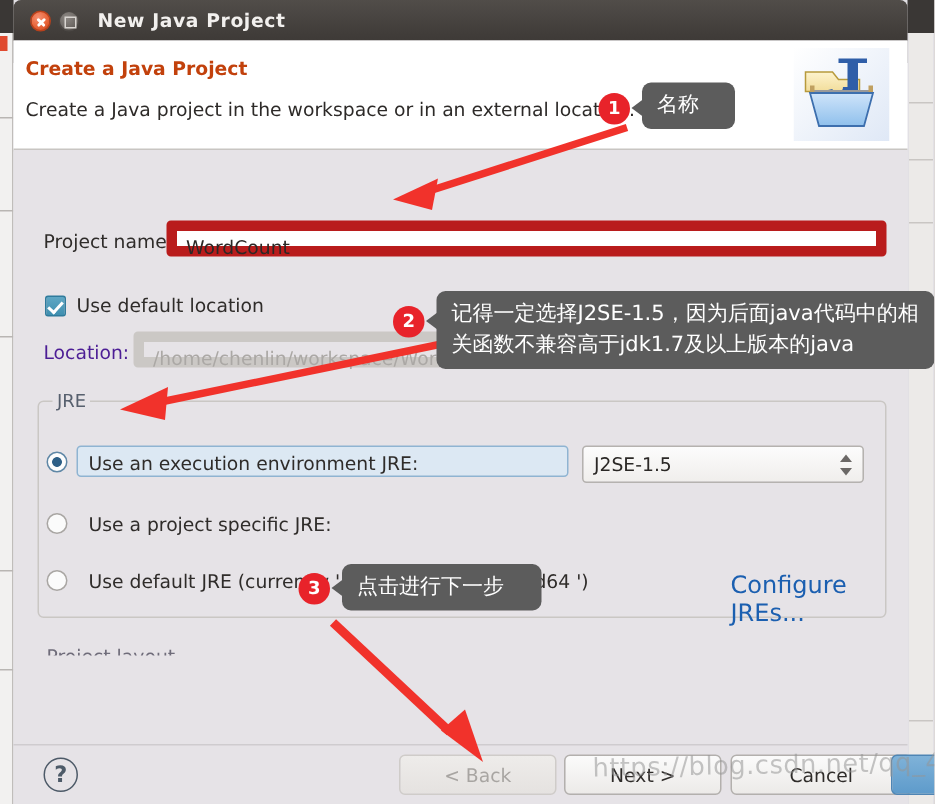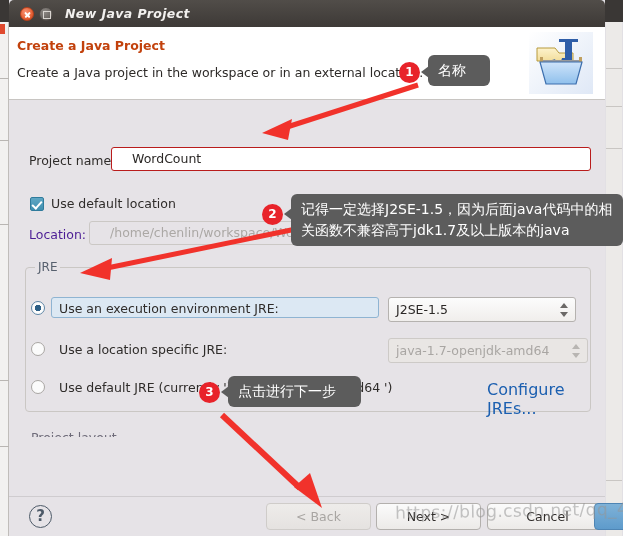--- a/index.html
+++ b/index.html
@@ -42,21 +42,21 @@
     background: #eceae8;
   }
   .bg-scroll-seg {
     position: absolute; right: 1px; width: 16px; height: 1px; background: #c9c6c3;
   }
 
   
   .titlebar {
     position: absolute; left: 9px; top: 0; width: 596px; height: 42px;
     background: linear-gradient(to bottom, #514d49 0%, #403c39 55%, #383431 100%);
-    border-top-left-radius: 5px; border-top-right-radius: 5px; font-style: italic;
+    border-top-left-radius: 5px; border-top-right-radius: 5px;
   }
   .tb-btn {
     position: absolute; top: 7px; width: 14px; height: 14px; border-radius: 50%;
   }
   .tb-close {
     left: 11px;
     background: radial-gradient(circle at 38% 32%, #f79173 0%, #e8653a 55%, #c8451c 100%);
     border: 1px solid #b8411c;
   }
   .tb-close::before, .tb-close::after {
@@ -106,23 +106,23 @@
     position: absolute; left: 0; top: 74px; width: 596px; height: 395px;
     background: #e6e3e7;
   }
   .lbl {
     position: absolute; font-size: 12.5px; color: #2f2c2a;
   }
   .lbl-dim { color: #4c1d95; }
 
   .textfield {
     position: absolute; background: #ffffff;
-    border: 1px solid #b91c1c; border-radius: 3px;
+    border: 7px solid #b91c1c; border-radius: 3px;
     font-size: 12.5px; color: #2b2826;
-    padding: 0 20px; line-height: 22px; height: 24px;
+    padding: 0 6px; line-height: 22px; height: 24px;
   }
   .textfield.readonly {
     background: #e6e3e7; border-color: #cbc8c5; color: #aba8a5;
   }
 
   .chk {
     position: absolute; width: 14px; height: 14px;
     border-radius: 2px;
     background: linear-gradient(to bottom,#5fa7c4,#3f8fb0);
     border: 1px solid #2f7b9c;
@@ -318,26 +318,21 @@
       <div class="radio-focus" style="left:42px; top:196px; width:328px;"></div>
       <div class="radio checked" style="left:22px; top:200px;"></div>
       <div class="lbl" style="left:50px; top:200px;">Use an execution environment JRE:</div>
       <div class="combo" style="left:379px; top:196px; width:188px;">
         <div class="combo-text">J2SE-1.5</div>
         <div class="spin-up"></div>
         <div class="spin-dn"></div>
       </div>
 
       <div class="radio" style="left:22px; top:241px;"></div>
-      <div class="lbl" style="left:50px; top:241px;">Use a location specific JRE:</div>
-      <div class="combo disabled" style="left:379px; top:237px; width:200px;">
-        <div class="combo-text">java-1.7-openjdk-amd64</div>
-        <div class="spin-up"></div>
-        <div class="spin-dn"></div>
-      </div>
+      <div class="lbl" style="left:50px; top:241px;">Use a project specific JRE:</div>
 
       <div class="radio" style="left:22px; top:279px;"></div>
       <div class="lbl" style="left:50px; top:279px;">Use default JRE (currently 'java-1.7-openjdk-amd64 ')</div>
       <div class="link" style="left:478px; top:279px;">Configure JREs...</div>
 
       <div class="clipped-label" style="left:22px; top:329px;">Project layout</div>
     </div>
 
     <div class="footer">
       <div class="help-btn">?</div>

